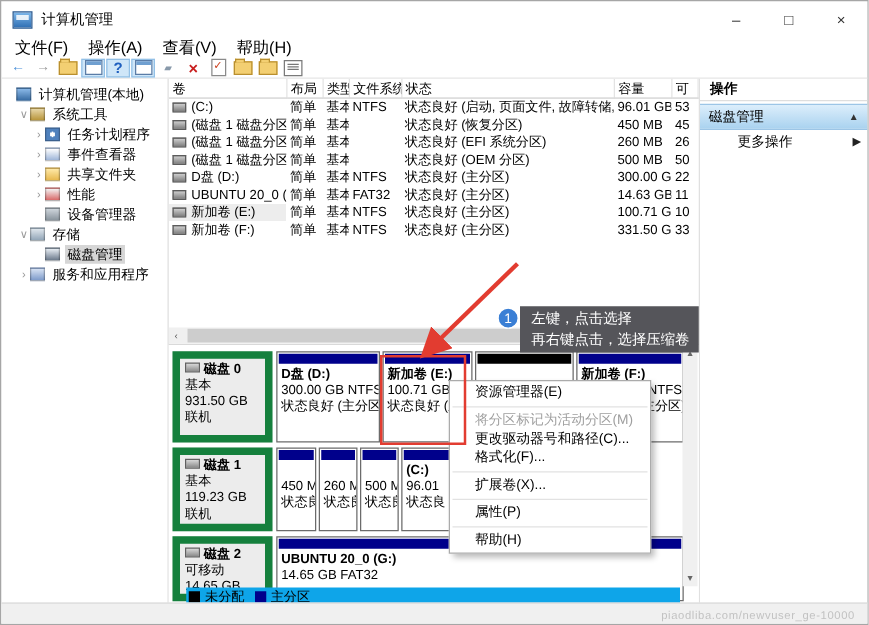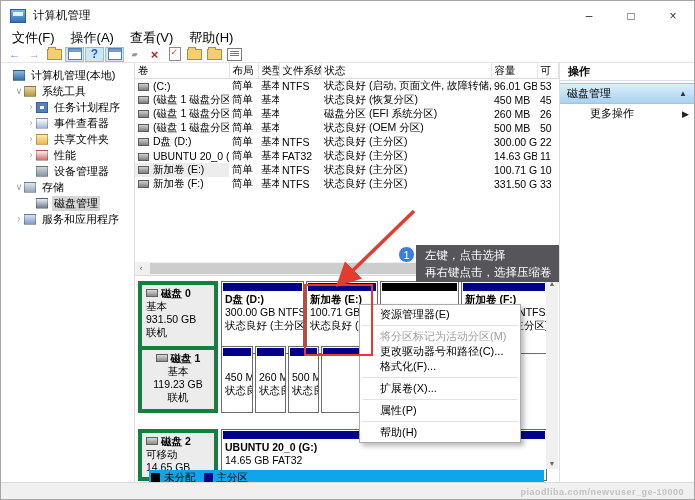--- a/index.html
+++ b/index.html
@@ -65,21 +65,21 @@
     background:linear-gradient(#cfcfcf,#7e7e7e); border:1px solid #5c5c5c; vertical-align:middle; }
   tr.sel td.c-vol { background:#ededed; }
   .hscroll { position:absolute; left:0; right:0; bottom:0; height:13px; background:#f0f0f0;
     display:flex; align-items:center; font-size:8px; color:#555; }
   .hs-arrow { width:12px; text-align:center; }
   .hs-thumb { height:11px; width:330px; margin-left:3px; background:#cdcdcd; }
 
   
   .disk-section { flex:1; position:relative; background:#fff; overflow:hidden; }
   .disk-row { position:absolute; left:3px; right:15px; display:flex; align-items:stretch; }
-  .disk-label { width:80px; flex:none; background:#ececec; border:4px solid #15803d; box-sizing:border-box;
+  .disk-label { width:80px; flex:none; background:#ececec; border:6px solid #15803d; box-sizing:border-box;
     padding:2px 4px; font-size:10.5px; line-height:13px; overflow:hidden; white-space:nowrap; }
   .dl-name { font-weight:bold; }
   .dl-name .dicon { display:inline-block; width:10px; height:6px; margin-right:3px;
     background:linear-gradient(#d8d8d8,#8a8a8a); border:1px solid #606060; }
   .parts { flex:1; display:flex; margin-left:3px; min-width:0; }
   .part { border:1px solid #6b6b6b; background:#fff; margin-right:2px; box-sizing:border-box;
     overflow:hidden; flex:none; }
   .part-bar { height:8px; margin:1px; }
   .part-body { padding:1px 3px; font-size:10.5px; line-height:13px; white-space:nowrap; overflow:hidden; }
   .part-title { font-weight:bold; }
@@ -95,21 +95,21 @@
   .actions-title { height:17px; line-height:17px; padding-left:8px; font-weight:bold; border-bottom:1px solid #dedede; }
   .actions-group-bar { height:19px; margin-top:2px; display:flex; align-items:center; padding:0 7px;
     background:linear-gradient(#dceefb,#a9d2ef); border-top:1px solid #9cc5e6; border-bottom:1px solid #9cc5e6; }
   .caret-up { margin-left:auto; font-size:8px; color:#333; }
   .more-actions { height:19px; display:flex; align-items:center; padding-left:30px; }
   .more-arrow { margin-left:auto; padding-right:5px; font-size:9px; color:#222; }
 
   
   .statusbar { position:absolute; left:0; right:0; bottom:0; height:16px; background:#f0f0f0; border-top:1px solid #dadada; }
   .watermark { position:absolute; right:10px; bottom:2px; font-size:9px; color:#c2c2c2;
-    letter-spacing:.5px; filter:blur(.6px);font-weight:bold; }
+    letter-spacing:.5px; filter:blur(.6px); }
 
   
   .context-menu { position:absolute; left:358px; top:303px; width:160px; z-index:40;
     background:#fff; border:1px solid #ababab; box-shadow:3px 3px 5px rgba(0,0,0,.28); padding:2px 0; }
   .cm-item { height:15px; line-height:15px; padding:0 8px 0 20px; font-size:11px; white-space:nowrap; overflow:hidden; }
   .cm-item.disabled { color:#9f9f9f; }
   .cm-item.hl { background:#8fc7f3; }
   .cm-sep { height:1px; background:#e2e2e2; margin:3px 2px; }
 
   
@@ -280,21 +280,21 @@
               <td></td>
                 <td>状态良好 (恢复分区)</td>
               <td>450 MB</td>
                 <td>45</td>
             </tr>
             <tr>
               <td class="c-vol"><span class="vicon"></span><span>(磁盘 1 磁盘分区 2)</span></td>
               <td>简单</td>
                 <td>基本</td>
               <td></td>
-                <td>磁盘分区 (EFI 系统分区)</td>
+                <td>状态良好 (EFI 系统分区)</td>
               <td>260 MB</td>
                 <td>26</td>
             </tr>
             <tr>
               <td class="c-vol"><span class="vicon"></span><span>(磁盘 1 磁盘分区 3)</span></td>
               <td>简单</td>
                 <td>基本</td>
               <td></td>
                 <td>状态良好 (OEM 分区)</td>
               <td>500 MB</td>
@@ -379,21 +379,21 @@
               <div class="part-bar" style="background:#00008b"></div>
               <div class="part-body">
                 <div class="part-title">新加卷 (F:)</div>
                 <div>331.50 GB NTFS</div>
                 <div>状态良好 (主分区)</div>
               </div>
             </div>
           </div>
         </div>
 
-        <div class="disk-row" style="top:70px;height:67px;text-align:center;">
+        <div class="disk-row" style="top:82px;height:67px;">
           <div class="disk-label">
             <div class="dl-name"><span class="dicon"></span><span>磁盘 1</span></div>
             <div>基本</div>
             <div>119.23 GB</div>
             <div>联机</div>
           </div>
           <div class="parts">
             <div class="part" style="width:32px">
               <div class="part-bar" style="background:#00008b"></div>
               <div class="part-body" style="padding-top:14px">

